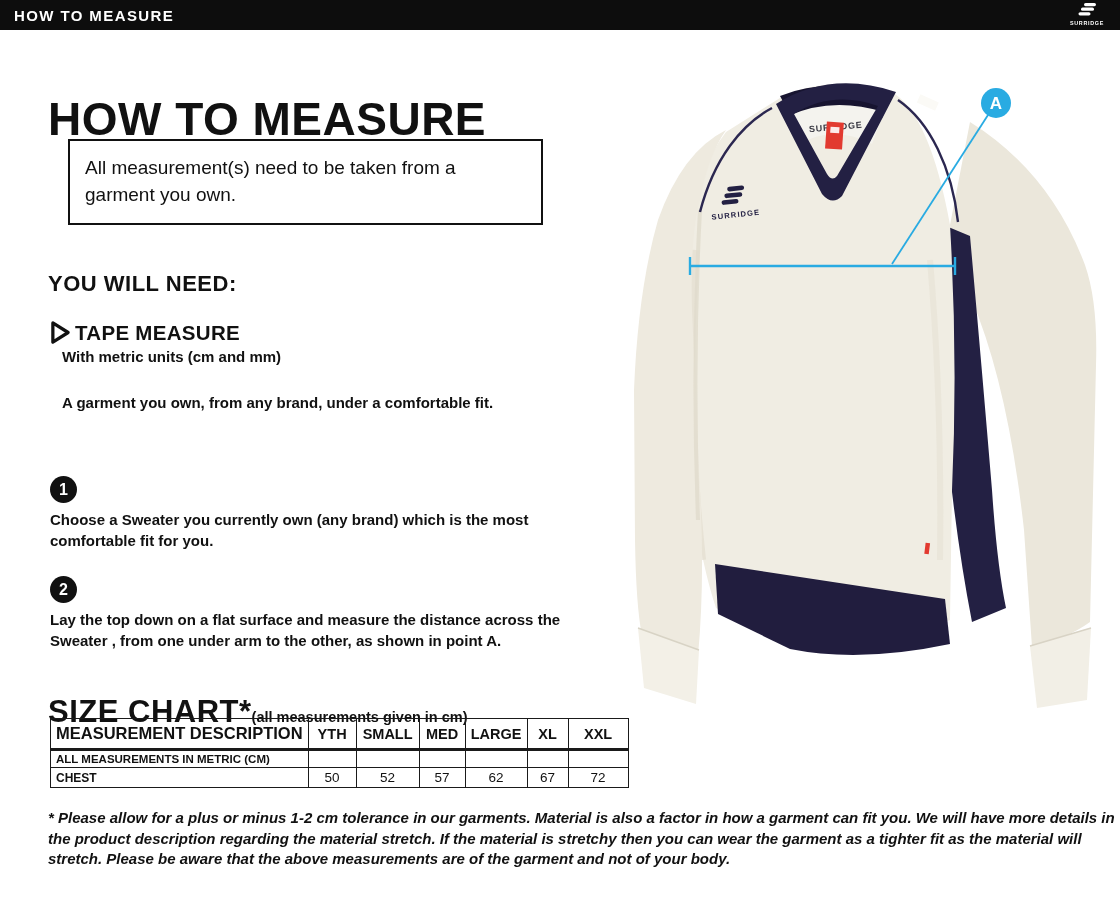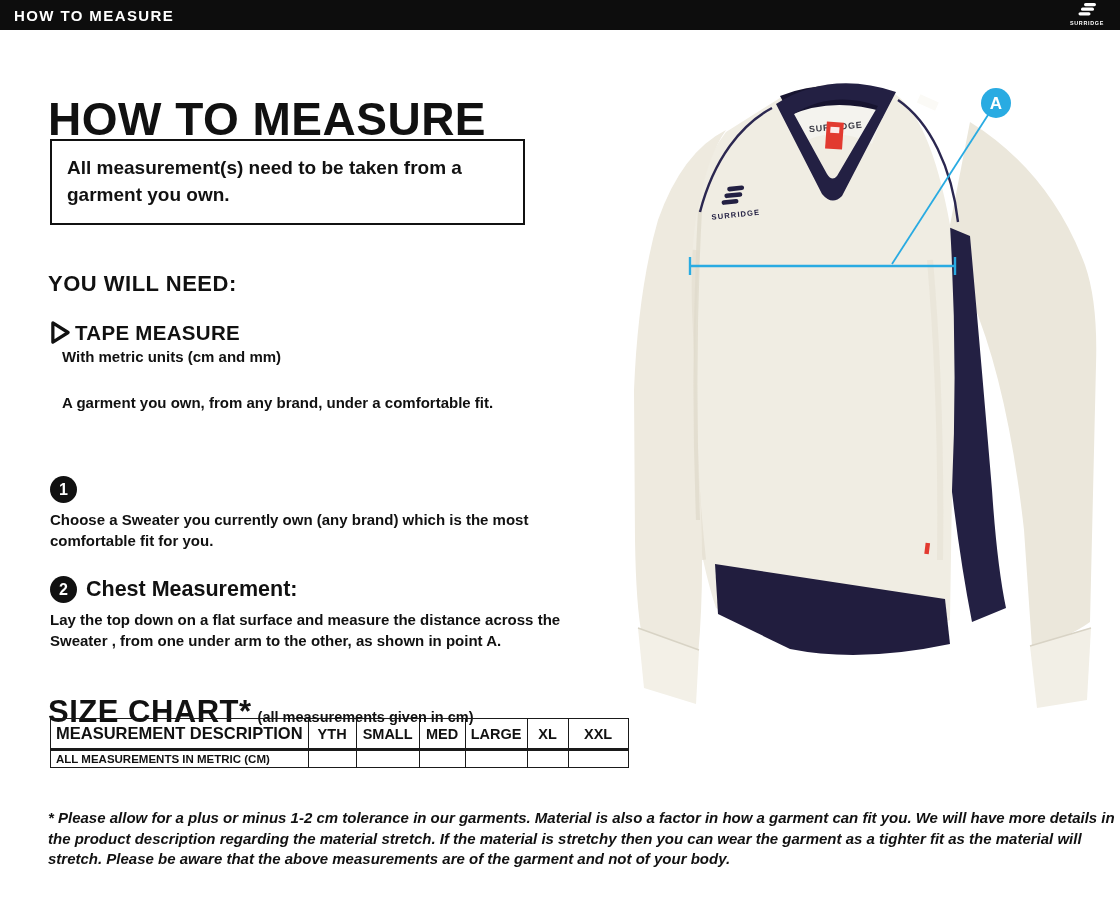--- a/index.html
+++ b/index.html
@@ -7,42 +7,42 @@
        font-family:"Liberation Sans",sans-serif;color:#111;}
 
   
   .topbar{position:absolute;left:0;top:0;width:1120px;height:30px;background:#0d0d0d;
           display:flex;align-items:center;justify-content:space-between;}
   .topbar-title{color:#fff;font-size:15px;font-weight:bold;letter-spacing:1.4px;margin-left:14px;}
   .topbar-logo{margin-right:10px;display:flex;flex-direction:column;align-items:center;}
 
   
   .h1{position:absolute;left:48px;top:64px;font-size:46px;font-weight:bold;letter-spacing:.5px;line-height:48px;}
-  .notice{position:absolute;left:50px;top:139px;width:440px;border:2.5px solid #111;
-          padding:13px 16px 15px 15px;font-size:19px;font-weight:bold;line-height:27px;}
+  .notice{position:absolute;left:68px;top:139px;width:440px;border:2.5px solid #111;
+          padding:13px 16px 15px 15px;font-size:19px;font-weight:normal;line-height:27px;}
   .h2-need{position:absolute;left:48px;top:253px;font-size:22px;font-weight:bold;letter-spacing:.5px;}
 
   .need-item{position:absolute;left:50px;}
   .need-item .row{display:flex;align-items:center;gap:4px;}
   .need-title{font-size:20.5px;font-weight:bold;letter-spacing:.3px;}
   .need-desc{font-size:15px;font-weight:bold;margin-top:3px;margin-left:12px;}
   #need-tape{top:320px;}
   #need-sweater{top:391px;}
 
   .step{position:absolute;left:50px;}
   .step .row{display:flex;align-items:center;gap:9px;}
   .step-num{width:27px;height:27px;border-radius:50%;background:#111;color:#fff;
             font-size:16px;font-weight:bold;display:flex;align-items:center;justify-content:center;}
   .step-title{font-size:21.5px;font-weight:bold;}
   .step-desc{font-size:15px;font-weight:bold;line-height:20.5px;margin-top:7px;width:545px;}
   #step-1{top:476px;}
   #step-2{top:576px;}
 
   .h2-size{position:absolute;left:48px;top:668px;font-size:31px;font-weight:bold;letter-spacing:.5px;}
-  .h2-size .size-note{font-size:14.5px;letter-spacing:0;margin-left:6px;}
+  .h2-size .size-note{font-size:14.5px;letter-spacing:0;}
 
   
   .size-table{position:absolute;left:50px;top:718px;border-collapse:collapse;table-layout:fixed;}
   .size-table th,.size-table td{border:1.6px solid #1a1a1a;padding:0 5px;overflow:hidden;white-space:nowrap;}
   .size-table thead th{height:29px;font-size:14.5px;font-weight:bold;text-align:center;border-bottom-width:3px;}
   .size-table thead th.c-desc{font-size:16.5px;text-align:left;}
   .size-table tr.r-metric td{height:16px;font-size:11.5px;font-weight:bold;}
   .size-table tr.r-chest td{height:19px;font-size:13.5px;text-align:center;}
   .size-table tr.r-chest td.c-desc{font-size:12px;font-weight:bold;text-align:left;}
 
@@ -90,21 +90,20 @@
 <div class="step" id="step-1">
   <div class="row">
     <span class="step-num">1</span>
   </div>
   <div class="step-desc">Choose a Sweater you currently own (any brand) which is the most comfortable fit for you.</div>
 </div>
 
 <div class="step" id="step-2">
   <div class="row">
     <span class="step-num">2</span>
-    <span class="step-title">Chest Measurement:</span>
   </div>
   <div class="step-desc">Lay the top down on a flat surface and measure the distance across the Sweater , from one under arm to the other, as shown in point A.</div>
 </div>
 
 <h2 class="h2-size"><span>SIZE CHART*</span><span class="size-note">(all measurements given in cm)</span></h2>
 
 <table class="size-table">
   <colgroup>
     <col style="width:233px">
       <col style="width:48px">
@@ -128,20 +127,29 @@
   <tbody>
     <tr class="r-metric">
       <td class="c-desc">ALL MEASUREMENTS IN METRIC (CM)</td>
       <td></td>
       <td></td>
       <td></td>
       <td></td>
       <td></td>
       <td></td>
     </tr>
+    <tr class="r-chest">
+      <td class="c-desc">CHEST</td>
+      <td>50</td>
+      <td>52</td>
+      <td>57</td>
+      <td>62</td>
+      <td>67</td>
+      <td>72</td>
+    </tr>
   </tbody>
 </table>
 
 <div class="disclaimer">* Please allow for a plus or minus 1-2 cm tolerance in our garments. Material is also a factor in how a garment can fit you. We will have more details in the product description regarding the material stretch.  If the material is stretchy then you can wear the garment as a tighter fit as the material will stretch.  Please be aware that the above measurements are of the garment and not of your body.</div>
 
 <div class="figure">
 <svg width="490" height="650" viewBox="0 0 490 650">
 
   <path d="M340,62 Q420,112 455,205 Q468,242 466,305 L460,562
            Q438,578 402,587 L394,470 Q378,325 341,238 Q324,198 320,165 Z" fill="#ebe7db"></path>

